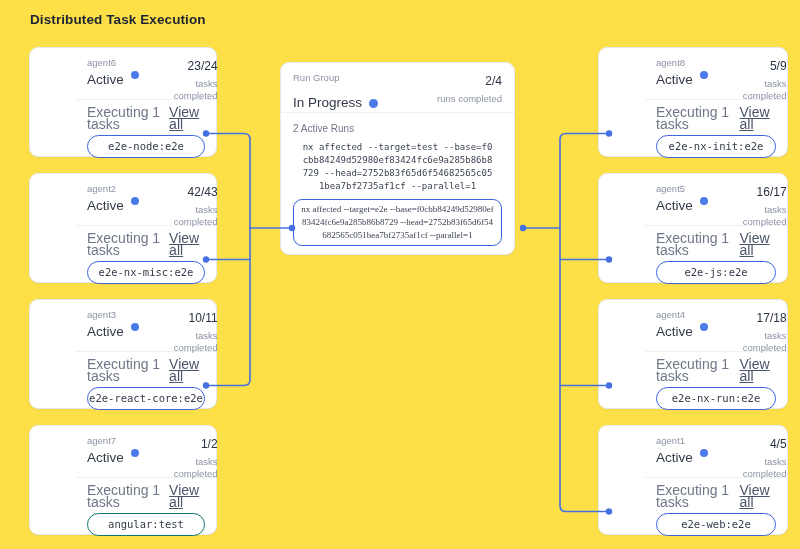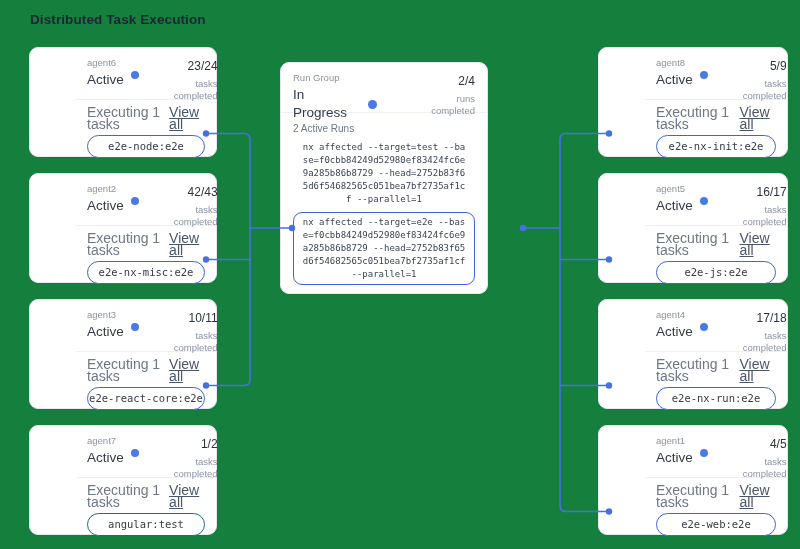--- a/index.html
+++ b/index.html
@@ -1,17 +1,17 @@
 <!DOCTYPE html>
 <html><head>
 <meta charset="utf-8">
 <style>
   * { margin:0; padding:0; box-sizing:border-box; }
   html,body { background:#ffffff; }
-  .canvas { position:relative; width:800px; height:549px; background:#15803d;
+  .canvas { position:relative; width:800px; height:549px; background:#fde047;
             font-family:"Liberation Sans", sans-serif; overflow:hidden; }
 
   .page-title { position:absolute; left:30px; top:12px; font-size:13.5px; font-weight:bold;
                 color:#1D2433; letter-spacing:.1px; }
 
   .col { position:absolute; top:47px; width:188px; }
   .col-left  { left:29px; }
   .col-right { left:598px; width:190px; }
 
   .card { background:#fff; border:1px solid #E5E8EE; border-radius:9px;
@@ -34,36 +34,36 @@
   .body-row { display:flex; justify-content:space-between; font-size:14px;
               line-height:12px; margin-bottom:5px; }
   .executing { color:#6E7787; }
   .view-all { color:#4A5568; text-decoration:underline; cursor:pointer; }
 
   .task-pill { height:23px; border:1px solid #0f766e; border-radius:11.5px;
                text-align:center; font-family:"DejaVu Sans Mono", monospace;
                font-size:10.5px; color:#333B49; line-height:21px; background:#fff; }
   .task-pill.connected { border:1.4px solid #3E63DD; line-height:20px; }
 
-  .run-card { position:absolute; left:280px; top:62px; width:208px; }
+  .run-card { position:absolute; left:280px; top:62px; width:235px; }
   .run-header { display:flex; justify-content:space-between; padding:9px 12px 0;
                 border-bottom:1px solid #EDF0F4; height:50px; }
   .run-label { font-size:9.5px; color:#8B93A3; line-height:12px; }
-  .run-status { font-size:13.5px; color:#333B49; line-height:18px; margin-top:2px;
+  .run-status { font-size:13.5px; color:#333B49; line-height:18px; margin-top:10px;
                 display:flex; align-items:center;justify-content:center; }
   .run-dot { width:9px; height:9px; border-radius:50%; background:#4B79E8;
              margin-left:7px; display:inline-block; }
 
   .run-body { padding:8px 12px 8px; }
   .active-runs { font-size:10px; color:#6E7787; line-height:12px; margin:2px 0 5px; }
   .run-cmd { font-family:"DejaVu Sans Mono", monospace; font-size:9px; line-height:13px;
              color:#3C4452; text-align:center; word-break:break-all; }
   .run-cmd.plain { padding:1px 8px; }
   .run-cmd.highlighted { margin-top:5px; border:1.5px solid #3E63DD; border-radius:9px;
-                         padding:3px 7px; }
+                         padding:3px 7px;font-family:Liberation Serif, serif; }
 
   svg.connectors { position:absolute; left:0; top:0; width:800px; height:549px;
                    pointer-events:none; z-index:5; }
 </style>
 </head>
 <body>
 
 <div class="canvas">
 
   <div class="page-title">Distributed Task Execution</div>

